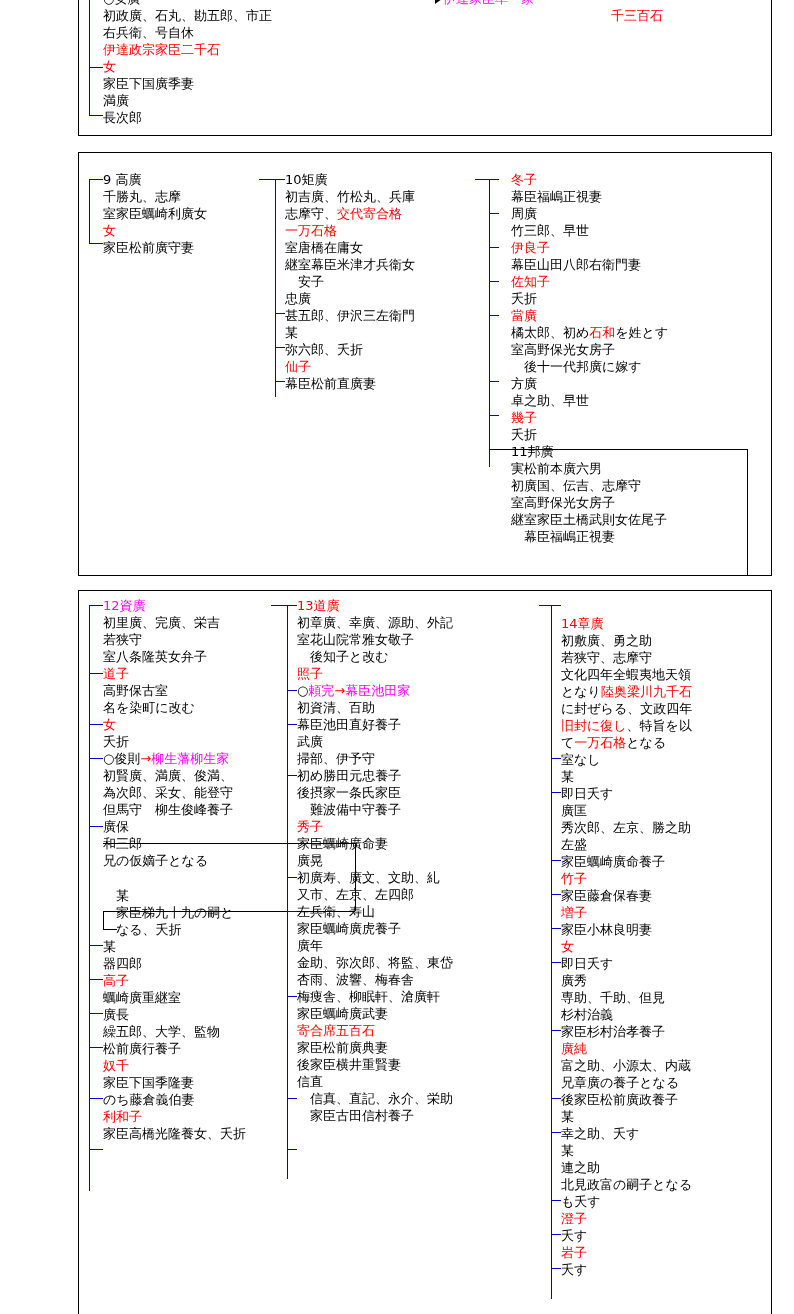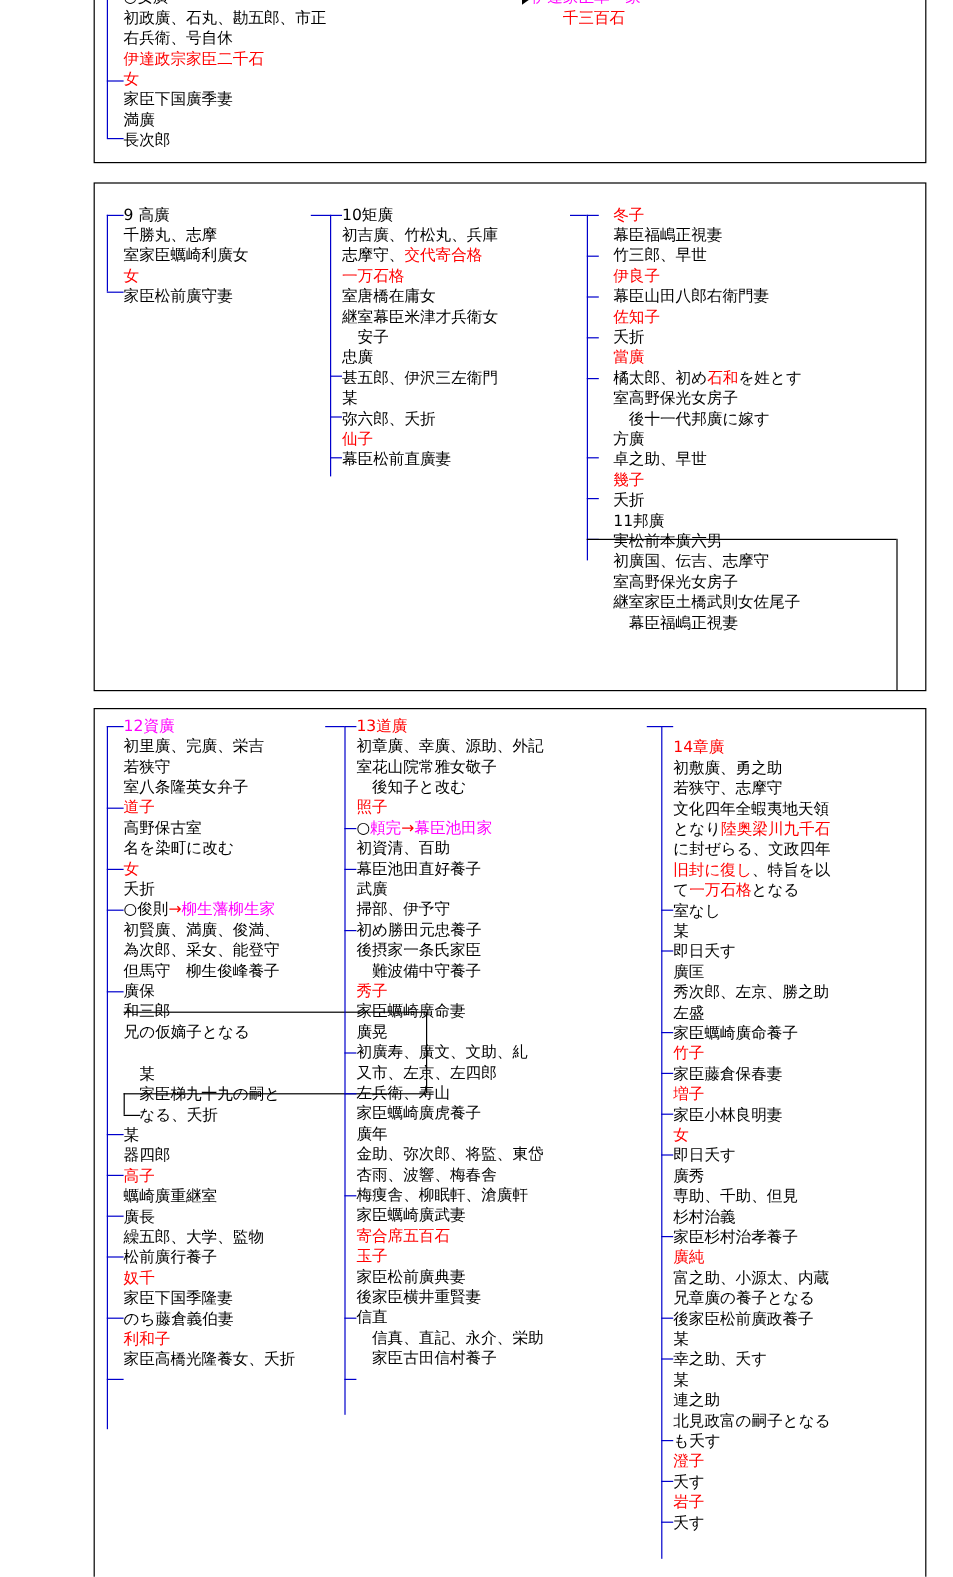--- a/index.html
+++ b/index.html
@@ -95,21 +95,21 @@
         <div class="ln blk">家臣下国廣季妻</div>
       </div>
       <div class="node">
         <div class="hd blk">満廣</div>
         <div class="ln blk">長次郎</div>
       </div>
     </div>
 
     <div class="col" style="left:364px; top:1px; width:220px; text-align:left;">
       <div class="hd mag">伊達家臣準一家</div>
-      <div class="ln red" style="padding-left:26px;">千三百石</div>
+      <div class="ln red" style="padding-left:26px;text-align:right;">千三百石</div>
     </div>
   </div>
 </div>
 
 <div class="panel" style="left:78px; top:152px; width:694px; height:424px;">
   <div class="panel-inner">
 
     <div class="vline" style="left:10px; top:26px; height:64px;"></div>
     <div class="hline" style="left:10px; top:26px; width:14px;"></div>
     <div class="hline" style="left:10px; top:90px; width:14px;"></div>
@@ -172,20 +172,21 @@
         <div class="ln blk">幕臣松前直廣妻</div>
       </div>
     </div>
 
     <div class="col" style="left:432px; top:18px; width:260px;">
       <div class="node">
         <div class="hd red">冬子</div>
         <div class="ln blk">幕臣福嶋正視妻</div>
       </div>
       <div class="node">
+        <div class="hd blk">周廣</div>
         <div class="ln blk">竹三郎、早世</div>
       </div>
       <div class="node">
         <div class="hd red">伊良子</div>
         <div class="ln blk">幕臣山田八郎右衛門妻</div>
       </div>
       <div class="node">
         <div class="hd red">佐知子</div>
         <div class="ln blk">夭折</div>
       </div>
@@ -358,21 +359,20 @@
       </div>
       <div class="node">
         <div class="hd blk">廣年</div>
         <div class="ln blk">金助、弥次郎、将監、東岱</div>
         <div class="ln blk">杏雨、波響、梅春舎</div>
         <div class="ln blk">梅痩舎、柳眠軒、滄廣軒</div>
         <div class="ln blk">家臣蠣崎廣武妻</div>
         <div class="ln red">寄合席五百石</div>
       </div>
       <div class="node">
-        <div class="hd red">玉子</div>
         <div class="ln blk">家臣松前廣典妻</div>
         <div class="ln blk">後家臣横井重賢妻</div>
       </div>
       <div class="node">
         <div class="hd blk">信直</div>
         <div class="ln blk ind1">信真、直記、永介、栄助</div>
         <div class="ln blk ind1">家臣古田信村養子</div>
       </div>
     </div>
 

